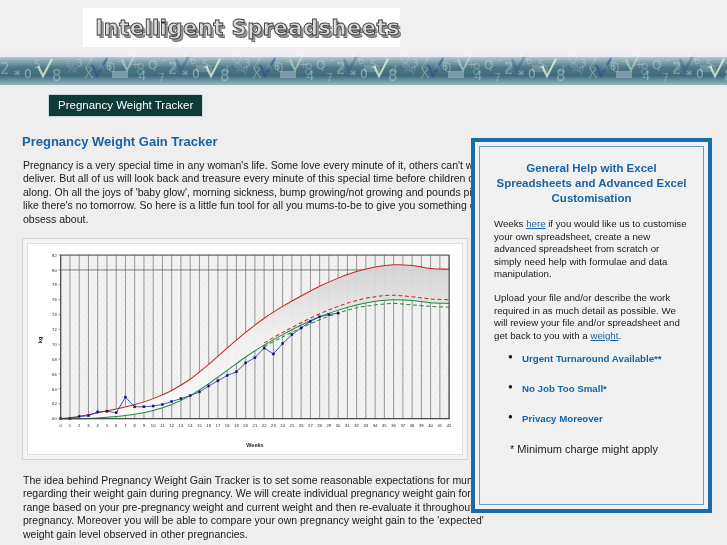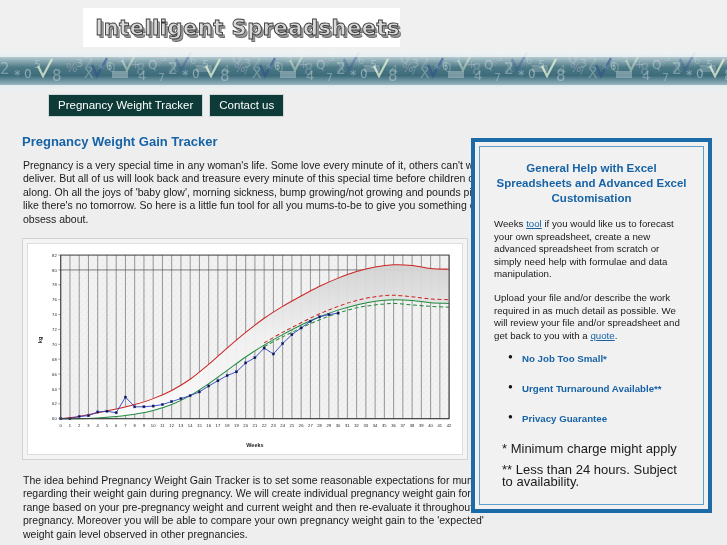--- a/index.html
+++ b/index.html
@@ -148,23 +148,23 @@
     padding-left: 14px;
   }
   #benefits li::before {
     content: "\25CF";
     position: absolute; left: 0; top: -1px;
     color: #111111;
     font-size: 8px;
   }
   .footnote {
     color: #1a1a1a;
-    font-size: 13px;
+    font-size: 11px;
     line-height: 12.4px;
-    margin: 8px;
+    margin: 16px;
   }
 </style>
 </head>
 <body>
 
 <div id="page">
 
   <div id="logo-band">
     <div id="logo-plate">
       <span id="logo-text">Intelligent Spreadsheets</span>
@@ -204,21 +204,20 @@
         <use href="#motif" x="420" y="-4" opacity="0.6"></use>
         <use href="#motif" x="588" y="-4" opacity="0.6"></use>
       </g>
       <rect x="0" y="0" width="727" height="5" fill="#eef3f5" opacity="0.85"></rect>
       <rect x="0" y="33" width="727" height="5" fill="#eef3f5" opacity="0.85"></rect>
     </svg>
   </div>
 
   <div id="nav">
     <div class="nav-btn">Pregnancy Weight Tracker</div>
-    <div class="nav-btn">Contact us</div>
   </div>
 
   <div id="main">
     <h1 id="page-title">Pregnancy Weight Gain Tracker</h1>
     <p class="body-para">Pregnancy is a very special time in any woman's life. Some love every minute of it, others can't wait to deliver. But all of us will look back and treasure every minute of this special time before children came along. Oh all the joys of 'baby glow', morning sickness, bump growing/not growing and pounds piling up like there's no tomorrow. So here is a little fun tool for all you mums-to-be to give you something else to obsess about.</p>
 
     <div id="chart-frame">
       <div id="chart-inner">
         <svg id="chart-svg" viewBox="0 0 432 202" preserveAspectRatio="none">
           <defs>
@@ -406,28 +405,27 @@
       </div>
     </div>
 
     <p class="body-para" id="bottom-para">The idea behind Pregnancy Weight Gain Tracker is to set some reasonable expectations for mums-to-be regarding their weight gain during pregnancy. We will create individual pregnancy weight gain forecast range based on your pre-pregnancy weight and current weight and then re-evaluate it throughout your pregnancy. Moreover you will be able to compare your own pregnancy weight gain to the 'expected' weight gain level observed in other pregnancies.</p>
   </div>
 
   <div id="sidebar">
     <div id="sidebar-inner">
       <div id="sidebar-title">General Help with Excel Spreadsheets and Advanced Excel Customisation</div>
 
-      <p class="side-para"><span>Weeks </span><a href="#">tool</a><span> if you would like us to forecast your own spreadsheet, create a new advanced spreadsheet from scratch or simply need help with formulae and data manipulation.</span></p>
-
-      <p class="side-para"><span>Upload your file and/or describe the work required in as much detail as possible. We will review your file and/or spreadsheet and get back to you with a </span><a href="#">quote</a><span>.</span></p>
+      <p class="side-para"><span>Weeks </span><a href="#">here</a><span> if you would like us to customise your own spreadsheet, create a new advanced spreadsheet from scratch or simply need help with formulae and data manipulation.</span></p>
+
+      <p class="side-para"><span>Upload your file and/or describe the work required in as much detail as possible. We will review your file and/or spreadsheet and get back to you with a </span><a href="#">weight</a><span>.</span></p>
 
       <ul id="benefits">
+        <li>Urgent Turnaround Available**</li>
         <li>No Job Too Small*</li>
-        <li>Urgent Turnaround Available**</li>
-        <li>Privacy Guarantee</li>
+        <li>Privacy Moreover</li>
       </ul>
 
       <p class="footnote">* Minimum charge might apply</p>
-      <p class="footnote">** Less than 24 hours. Subject to availability.</p>
     </div>
   </div>
 
 </div>
 
 </body></html>

